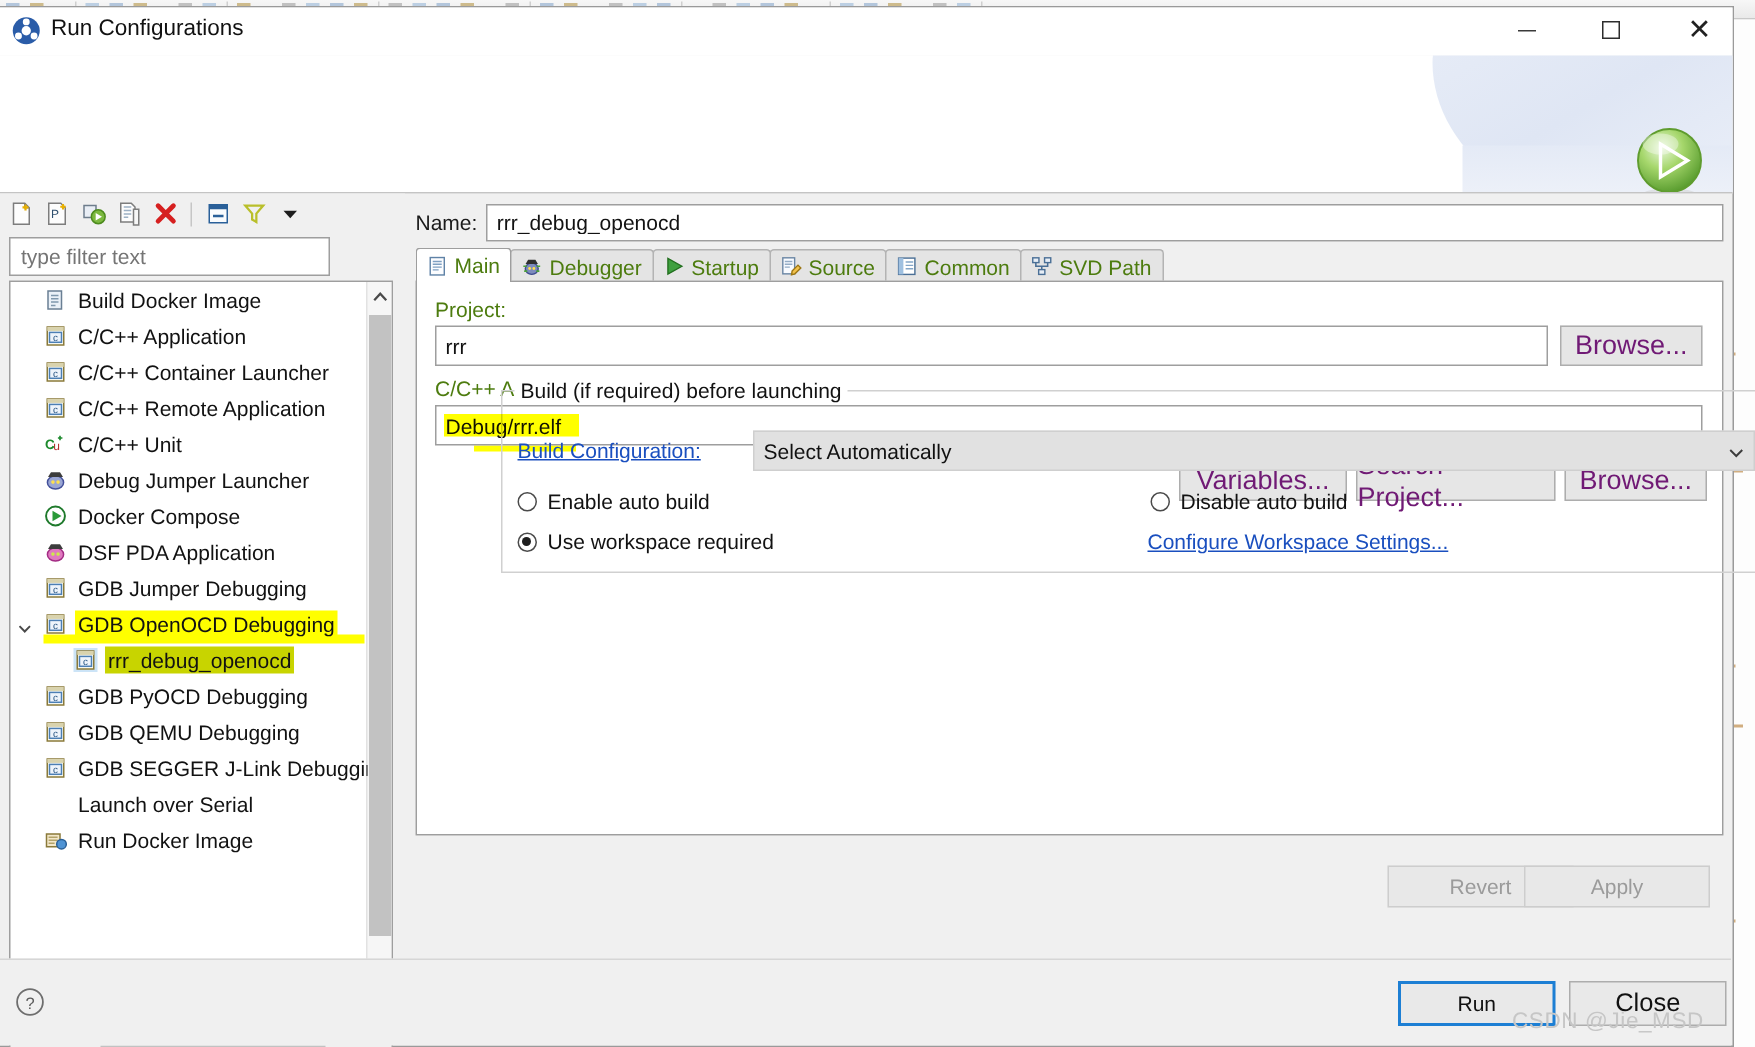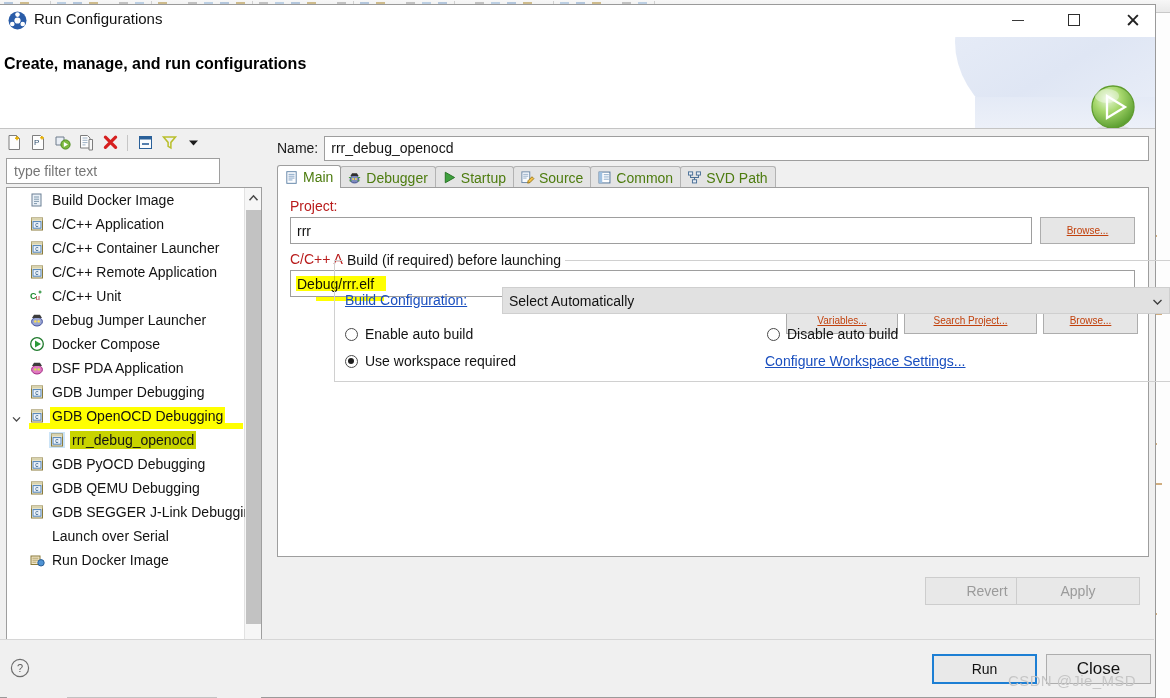--- a/index.html
+++ b/index.html
@@ -221,36 +221,35 @@
   }
   .tab.active {
     background: #ffffff; height: 23px; z-index: 5;
     border-color: #9e9e9e;
   }
   .tab .tabicon { width: 15px; height: 15px; position: relative; }
   #tabbody {
     position: absolute; left: 0; top: 22px; width: 872px; height: 370px;
     background: #fff; border: 1px solid #9e9e9e;
   }
-  .fl { position: absolute; font-size: 14px; color: #b91c1c; }
+  .fl { position: absolute; font-size: 14px; color: #4d7c0f; }
   .tfield {
     position: absolute; height: 27px; background: #fff;
     border: 1px solid #9e9e9e; display: flex; align-items: center;
     padding-left: 4px;
   }
   .tfield input {
     border: none; outline: none; width: 100%; background: transparent;
     font-family: "Liberation Sans", sans-serif; font-size: 14px; color: #121212;
   }
   .btn {
     position: absolute; height: 27px; background: #e6e6e6;
-    border: 1px solid #adadad; font-size: 10px; color: #c2410c;
+    border: 1px solid #adadad; font-size: 18px; color: #701a75;
     display: flex; align-items: center; justify-content: center;
     font-family: "Liberation Sans", sans-serif;
-    text-decoration: underline;
   }
   .hl-mark {
     position: absolute; background: #ffff00; z-index: 0;
   }
 
   
   #buildgroup {
     position: absolute; left: 12px; top: 72px; width: 845px; height: 122px;
     border: 1px solid #d0d0d0;
     margin-left: 44px;
@@ -404,21 +403,20 @@
         <span class="g"></span>
       </div>
     <div class="wbtn" id="wb-close">
         <span class="g">✕</span>
       </div>
   </div>
 
   <div id="banner">
     <div id="banner-swoosh"></div>
     <div id="banner-swoosh2"></div>
-    <div id="banner-title">Create, manage, and run configurations</div>
     <span id="run-emblem">
       <svg width="50" height="50" viewBox="0 0 50 50">
         <defs>
           <radialGradient id="gball" cx="38%" cy="30%" r="78%">
             <stop offset="0%" stop-color="#e8f7db"></stop>
             <stop offset="42%" stop-color="#a6d76c"></stop>
             <stop offset="100%" stop-color="#4e9426"></stop>
           </radialGradient>
         </defs>
         <ellipse cx="25" cy="46" rx="17" ry="3.4" fill="#cfcfcf" opacity=".5"></ellipse>

